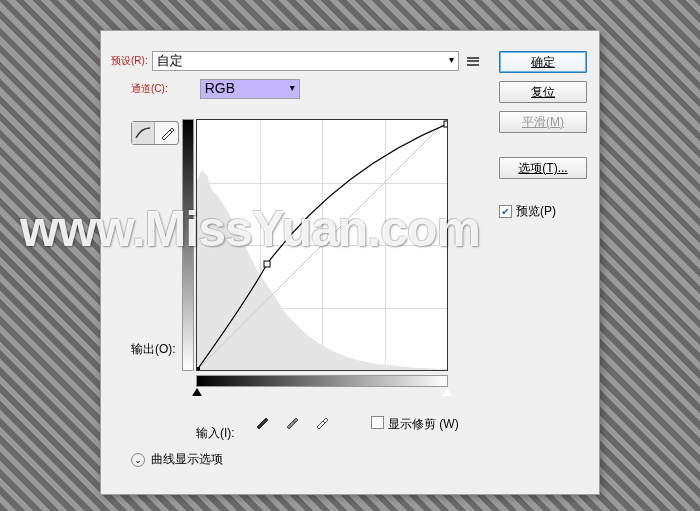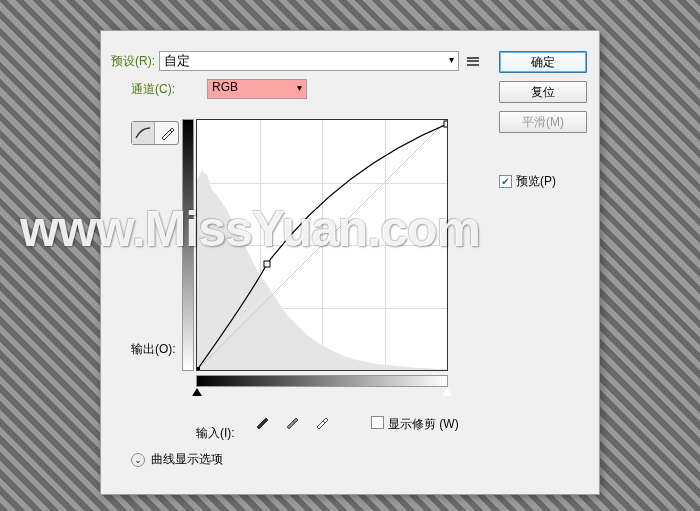--- a/index.html
+++ b/index.html
@@ -34,21 +34,21 @@
   top: 20px;
   width: 370px;
 }
 .side-panel {
   position: absolute;
   right: 10px;
   top: 20px;
   width: 90px;
 }
 .row { display: flex; align-items: center; margin-bottom: 8px; }
-.label { font-size: 12px; color: #4d7c0f; margin-right: 4px; }
+.label { font-size: 10px; color: #b91c1c; margin-right: 4px; }
 .preset-select {
   flex: 1;
   height: 20px;
   border: 1px solid #a0a0a0;
   background: #fff;
   padding: 0 4px;
   font-size: 13px;
   position: relative;
 }
 .preset-select::after {
@@ -70,23 +70,23 @@
 .menu-icon span {
   height: 2px;
   background: #555;
   display: block;
 }
 .channel-row { margin-left: 20px; margin-bottom: 12px; gap: 28px; }
 .channel-select {
   width: 100px;
   height: 20px;
   border: 1px solid #a0a0a0;
-  background: #fca5a5;
+  background: #c4b5fd;
   padding: 0 4px;
-  font-size: 12px;
+  font-size: 14px;
   position: relative;
 }
 .channel-select::after {
   content: "▾";
   position: absolute;
   right: 4px;
   top: 2px;
   font-size: 10px;
 }
 .tools-col {
@@ -242,20 +242,21 @@
   height: 22px;
   border: 1px solid #888;
   border-radius: 1px;
   background: linear-gradient(#fdfdfd, #e8e8e8);
   font-size: 12px;
   margin-bottom: 8px;
   cursor: pointer;
   display: flex;
   align-items: center;
   justify-content: center;
+  text-decoration: underline;
 }
 .btn-primary {
   border: 1px solid #2a7ab8;
   box-shadow: 0 0 0 1px #6db3e8 inset;
   background: linear-gradient(#fdfdfd, #eaf3fb);
 }
 .btn-disabled { color: #999; }
 .spacer { height: 16px; }
 .preview-check {
   display: flex;
@@ -386,20 +387,21 @@
       <span>曲线显示选项</span>
     </div>
 
   </div>
 
   <div class="side-panel">
     <div class="btn btn-primary">确定</div>
     <div class="btn">复位</div>
     <div class="btn btn-disabled">平滑(M)</div>
     <div class="spacer"></div>
+    <div class="btn">选项(T)...</div>
     <div class="spacer"></div>
     <div class="preview-check">
       <div class="checkbox">✔</div>
       <span>预览(P)</span>
     </div>
   </div>
 
 </div>
 
 <div class="watermark">www.MissYuan.com</div>

